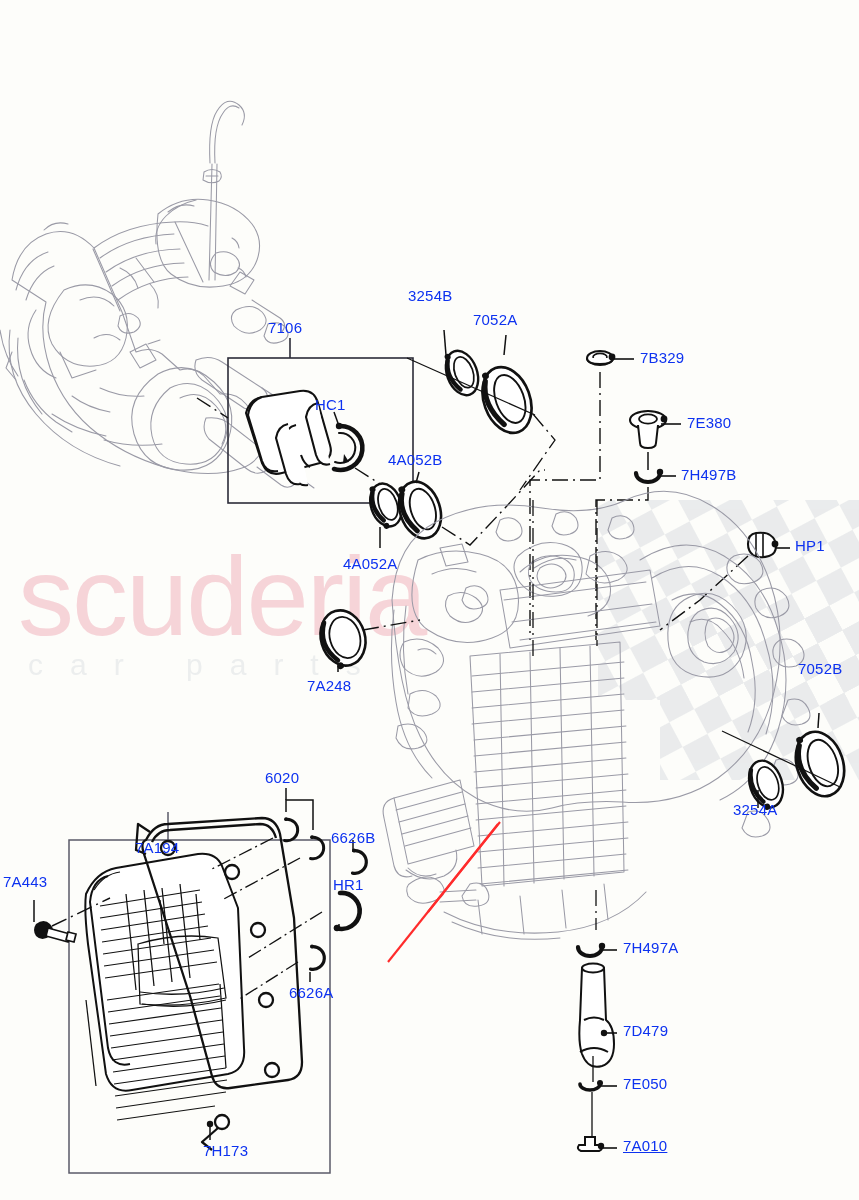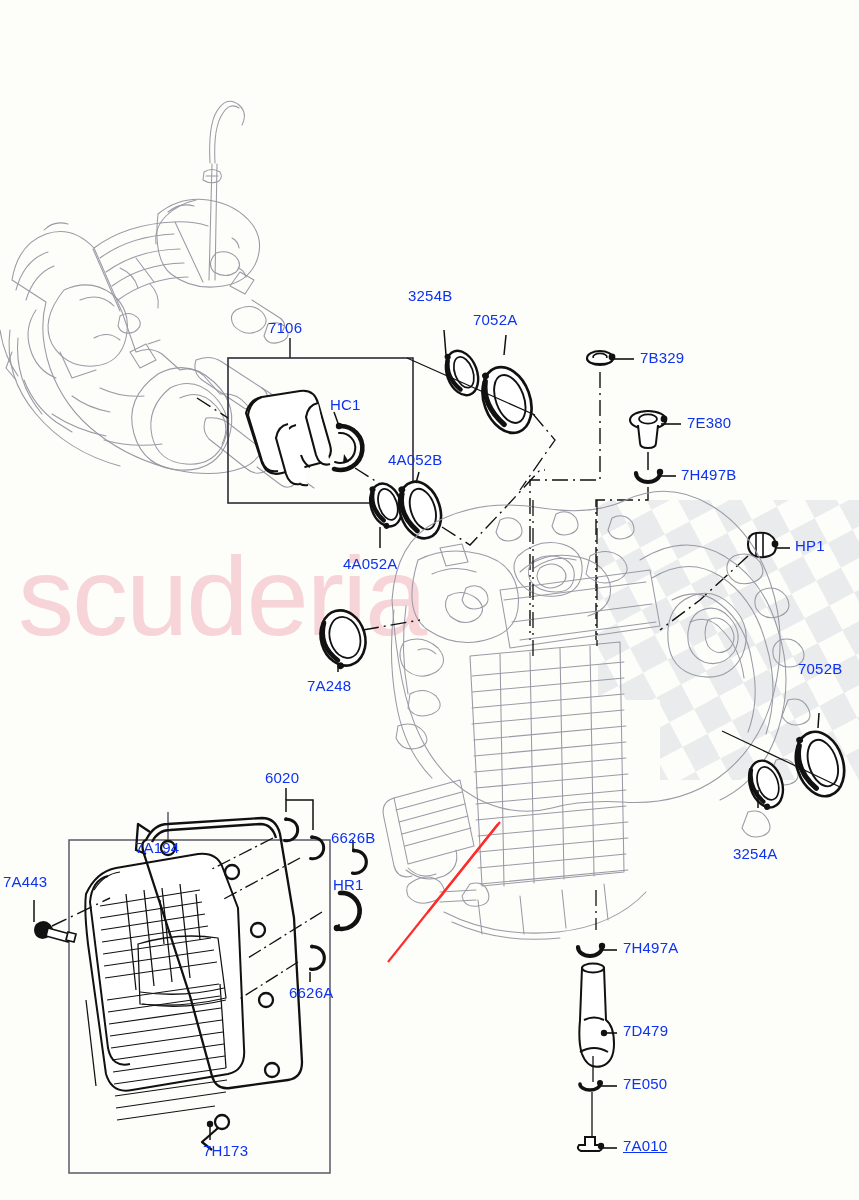--- a/index.html
+++ b/index.html
@@ -43,20 +43,21 @@
     user-select:none;
     pointer-events:none;
   }
 </style>
 </head>
 <body>
 
 <div id="stage">
 
   <div class="wm-scuderia">scuderia</div>
+  <div class="wm-carparts">car parts</div>
 
   <svg width="859" height="1200" viewBox="0 0 859 1200">
     <defs>
       <pattern id="checkers" width="56" height="56" patternUnits="userSpaceOnUse" patternTransform="rotate(-28)">
         <rect width="56" height="56" fill="none"></rect>
         <rect width="28" height="28" fill="#e9ebec"></rect>
         <rect x="28" y="28" width="28" height="28" fill="#e9ebec"></rect>
       </pattern>
       <g id="snapring">
         <path d="M0,-15 a15,15 0 1,1 -2,29.6" fill="none" stroke="#111" stroke-width="4.2" stroke-linecap="round"></path>
@@ -490,32 +491,32 @@
 
     <g transform="translate(590,1147)">
       <path d="M-5,-10 l10,0 l0,8 l6,0 q3,4 -2,6 l-18,0 q-5,-2 -2,-6 l6,0 z" fill="#fff" stroke="#111" stroke-width="2"></path>
       <circle cx="11" cy="-1" r="3.2" fill="#111"></circle>
     </g>
     <line x1="601" y1="1148" x2="617" y2="1148" stroke="#111" stroke-width="1.6"></line>
 
   </svg>
 
   <div class="lbl" style="left:268px;top:320px;">7106</div>
-  <div class="lbl" style="left:315px;top:397px;margin-left:15px;">HC1</div>
+  <div class="lbl" style="left:315px;top:397px;">HC1</div>
   <div class="lbl" style="left:408px;top:288px;">3254B</div>
   <div class="lbl" style="left:473px;top:312px;">7052A</div>
   <div class="lbl" style="left:388px;top:452px;">4A052B</div>
   <div class="lbl" style="left:343px;top:556px;">4A052A</div>
   <div class="lbl" style="left:640px;top:350px;text-align:right;">7B329</div>
   <div class="lbl" style="left:687px;top:415px;">7E380</div>
   <div class="lbl" style="left:681px;top:467px;">7H497B</div>
   <div class="lbl" style="left:795px;top:538px;">HP1</div>
   <div class="lbl" style="left:307px;top:678px;">7A248</div>
   <div class="lbl" style="left:798px;top:661px;">7052B</div>
-  <div class="lbl" style="left:733px;top:802px;margin-top:44px;">3254A</div>
+  <div class="lbl" style="left:733px;top:802px;">3254A</div>
   <div class="lbl" style="left:135px;top:792px;margin-top:48px;">7A194</div>
   <div class="lbl" style="left:265px;top:770px;">6020</div>
   <div class="lbl" style="left:331px;top:830px;">6626B</div>
   <div class="lbl" style="left:333px;top:877px;">HR1</div>
   <div class="lbl" style="left:289px;top:985px;">6626A</div>
   <div class="lbl" style="left:3px;top:874px;">7A443</div>
   <div class="lbl" style="left:203px;top:1143px;">7H173</div>
   <div class="lbl" style="left:623px;top:940px;">7H497A</div>
   <div class="lbl" style="left:623px;top:1023px;">7D479</div>
   <div class="lbl" style="left:623px;top:1076px;">7E050</div>

